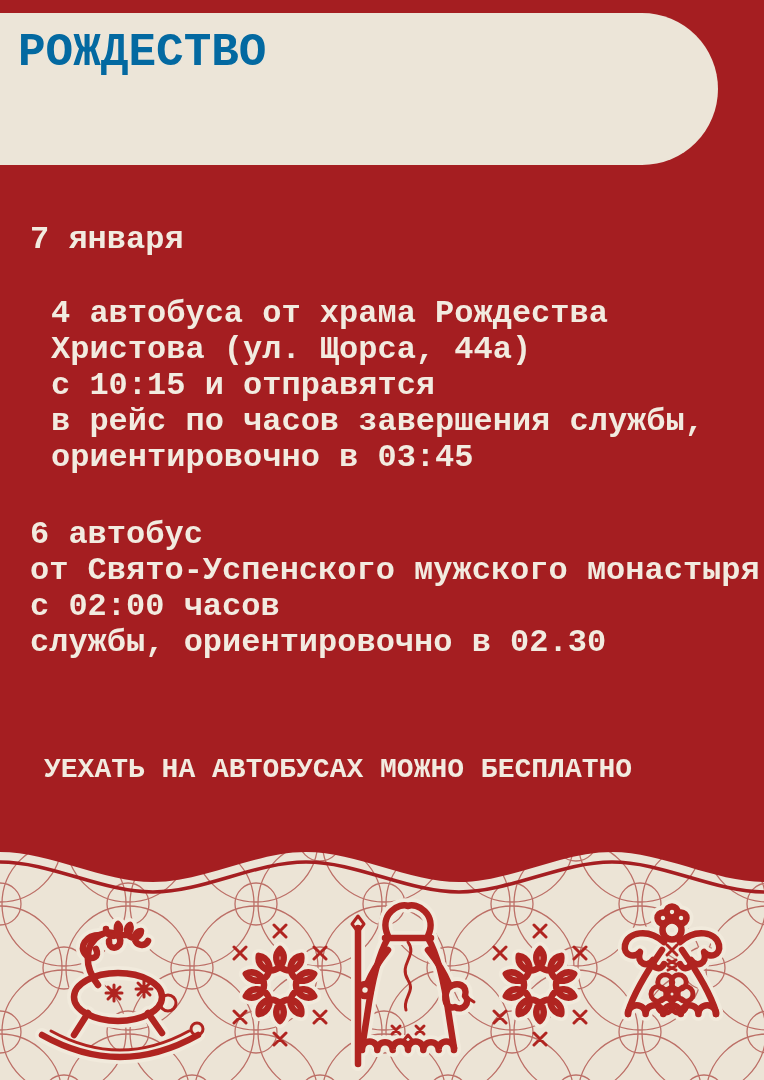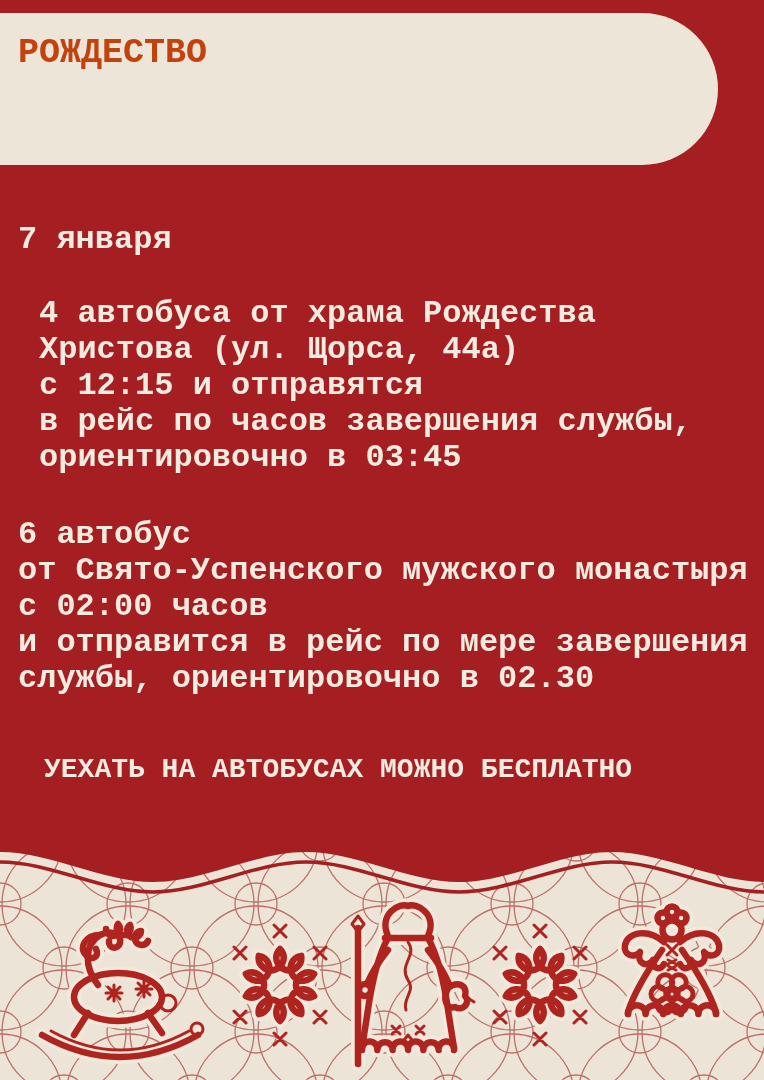--- a/index.html
+++ b/index.html
@@ -8,25 +8,25 @@
     background:#a51e21;
     font-family:"Liberation Mono","DejaVu Sans Mono",monospace;
   }
   .page{position:absolute;inset:0;width:764px;height:1080px;}
   .header-band{
     position:absolute;top:13px;left:0;width:718px;height:152px;
     background:#ece5d8;border-radius:0 80px 80px 0;
   }
   .title{
     margin:0;padding:14px 0 0 18px;
-    font-size:35px;font-weight:bold;line-height:52px;
-    color:#c2410c;letter-spacing:0;
+    font-size:46px;font-weight:bold;line-height:52px;
+    color:#0369a1;letter-spacing:0;
   }
   .txt{
-    position:absolute;left:18px;color:#f2ebe0;font-weight:bold;
+    position:absolute;left:30px;color:#f2ebe0;font-weight:bold;
     font-size:32px;line-height:36px;white-space:nowrap;
   }
   .date{top:222px;}
   .para1{top:296px;margin-left:21px;}
   .para2{top:517px;}
   .footnote{
     position:absolute;left:44px;top:750px;color:#f2ebe0;font-weight:bold;
     font-size:28px;line-height:40px;white-space:nowrap;letter-spacing:0;
   }
   .footer-svg{position:absolute;left:0;top:840px;width:764px;height:240px;display:block;}
@@ -41,30 +41,29 @@
 
   <div class="header-band">
     <h1 class="title">РОЖДЕСТВО</h1>
   </div>
 
   <div class="txt date">7 января</div>
 
   <div class="txt para1">
     <div>4 автобуса от храма Рождества</div>
     <div>Христова (ул. Щорса, 44а)</div>
-    <div>с 12:15 и отправятся</div>
+    <div>с 10:15 и отправятся</div>
     <div>в рейс по часов завершения службы,</div>
     <div>ориентировочно в 03:45</div>
   </div>
 
   <div class="txt para2">
     <div>6 автобус</div>
     <div>от Свято-Успенского мужского монастыря</div>
     <div>с 02:00 часов</div>
-    <div>и отправится в рейс по мере завершения</div>
     <div>службы, ориентировочно в 02.30</div>
   </div>
 
   <div class="footnote">УЕХАТЬ НА АВТОБУСАХ МОЖНО БЕСПЛАТНО</div>
 
   <svg class="footer-svg" viewBox="0 0 764 240">
     <defs>
       <pattern id="lace" width="128" height="128" patternUnits="userSpaceOnUse">
         <g fill="none" stroke="#b0514a" stroke-width="1.3" opacity="0.8">
           <circle cx="64" cy="64" r="62"></circle>

